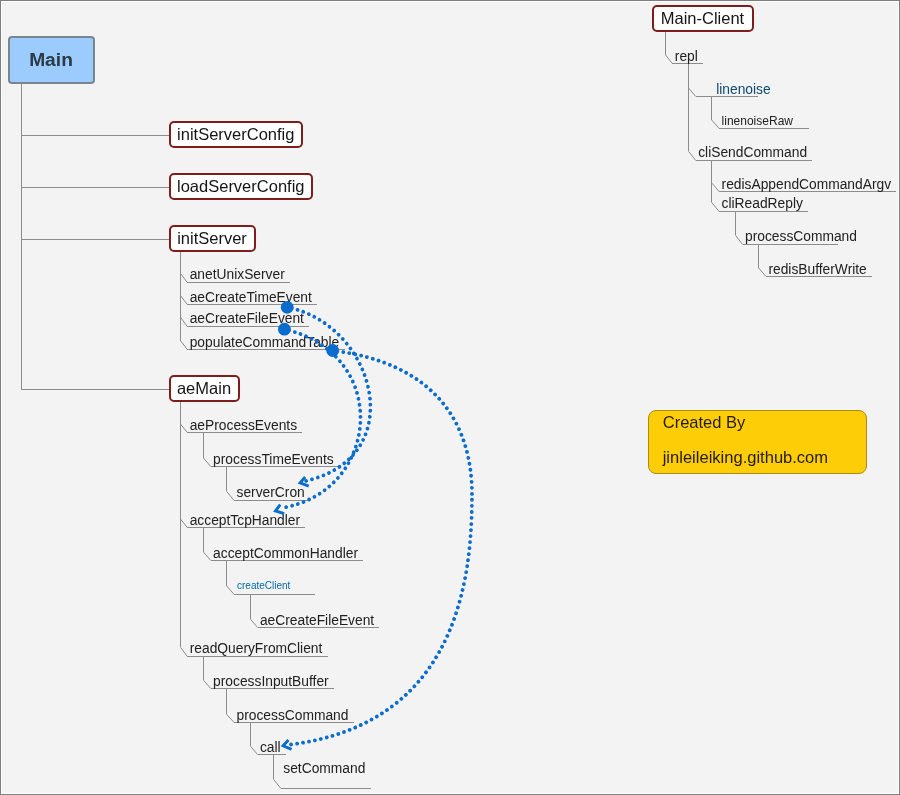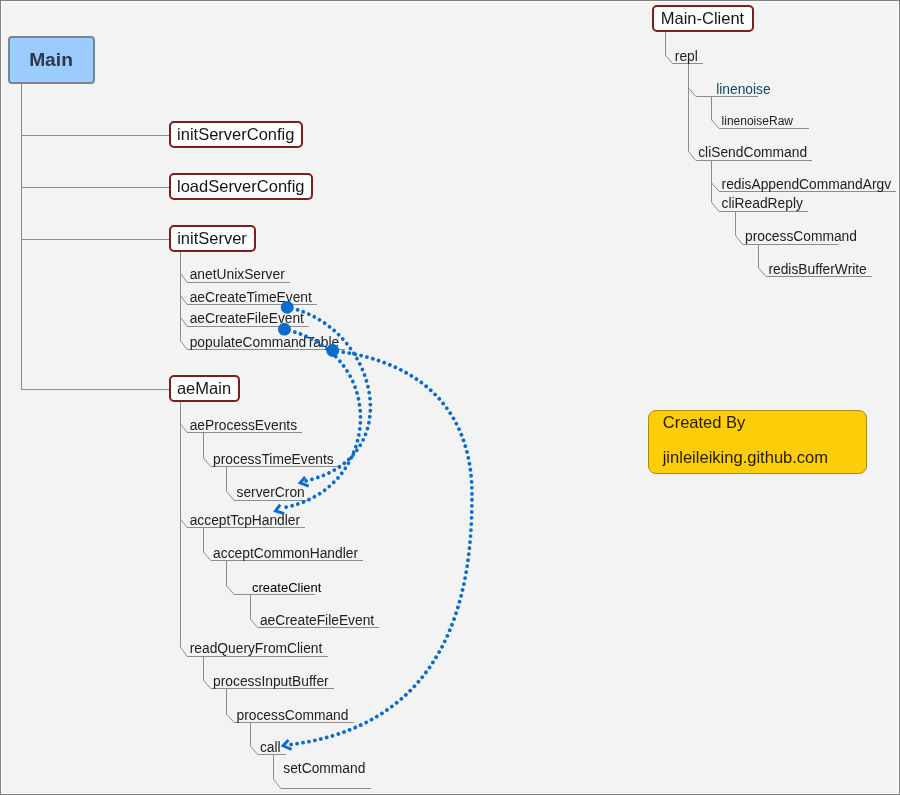--- a/index.html
+++ b/index.html
@@ -138,21 +138,21 @@
     </div>
     <div class="tnode" style="left: 189.7px; top: 268.3px; font-size: 13.8px; color: rgb(33, 33, 33);">anetUnixServer</div>
     <div class="tnode" style="left: 189.7px; top: 290.5px; font-size: 13.8px; color: rgb(33, 33, 33);">aeCreateTimeEvent</div>
     <div class="tnode" style="left: 189.7px; top: 312.1px; font-size: 13.8px; color: rgb(33, 33, 33);">aeCreateFileEvent</div>
     <div class="tnode" style="left: 189.7px; top: 335.5px; font-size: 13.8px; color: rgb(33, 33, 33);">populateCommandTable</div>
     <div class="tnode" style="left: 189.7px; top: 418.9px; font-size: 13.8px; color: rgb(33, 33, 33);">aeProcessEvents</div>
     <div class="tnode" style="left: 213.1px; top: 452.8px; font-size: 13.8px; color: rgb(33, 33, 33);">processTimeEvents</div>
     <div class="tnode" style="left: 236.5px; top: 486.1px; font-size: 13.8px; color: rgb(33, 33, 33);">serverCron</div>
     <div class="tnode" style="left: 189.7px; top: 513.9px; font-size: 13.8px; color: rgb(33, 33, 33);">acceptTcpHandler</div>
     <div class="tnode" style="left: 213.1px; top: 546.9px; font-size: 13.8px; color: rgb(33, 33, 33);">acceptCommonHandler</div>
-    <div class="tnode" style="left: 252px; top: 580.5px; font-size: 13px; color: #000000;">createClient</div>
+    <div class="tnode" style="left: 237px; top: 580.5px; font-size: 10px; color: #0369a1;">createClient</div>
     <div class="tnode" style="left: 259.9px; top: 614px; font-size: 13.8px; color: rgb(33, 33, 33);">aeCreateFileEvent</div>
     <div class="tnode" style="left: 189.7px; top: 642.1px; font-size: 13.8px; color: rgb(33, 33, 33);">readQueryFromClient</div>
     <div class="tnode" style="left: 213.1px; top: 675px; font-size: 13.8px; color: rgb(33, 33, 33);">processInputBuffer</div>
     <div class="tnode" style="left: 236.5px; top: 709px; font-size: 13.8px; color: rgb(33, 33, 33);">processCommand</div>
     <div class="tnode" style="left: 259.9px; top: 741px; font-size: 13.8px; color: rgb(33, 33, 33);">call</div>
     <div class="tnode" style="left: 283.3px; top: 762px; font-size: 13.8px; color: rgb(33, 33, 33);">setCommand</div>
     <div class="tnode" style="left: 674.8px; top: 49.8px; font-size: 13.8px; color: rgb(33, 33, 33);">repl</div>
     <div class="tnode" style="left: 698.2px; top: 82.8px; font-size: 13.8px; color: #0c4a6e; margin-left: 18px;">linenoise</div>
     <div class="tnode" style="left: 721.6px; top: 114.6px; font-size: 12px; color: rgb(33, 33, 33);">linenoiseRaw</div>
     <div class="tnode" style="left: 698.2px; top: 146.1px; font-size: 13.8px; color: rgb(33, 33, 33);">cliSendCommand</div>

